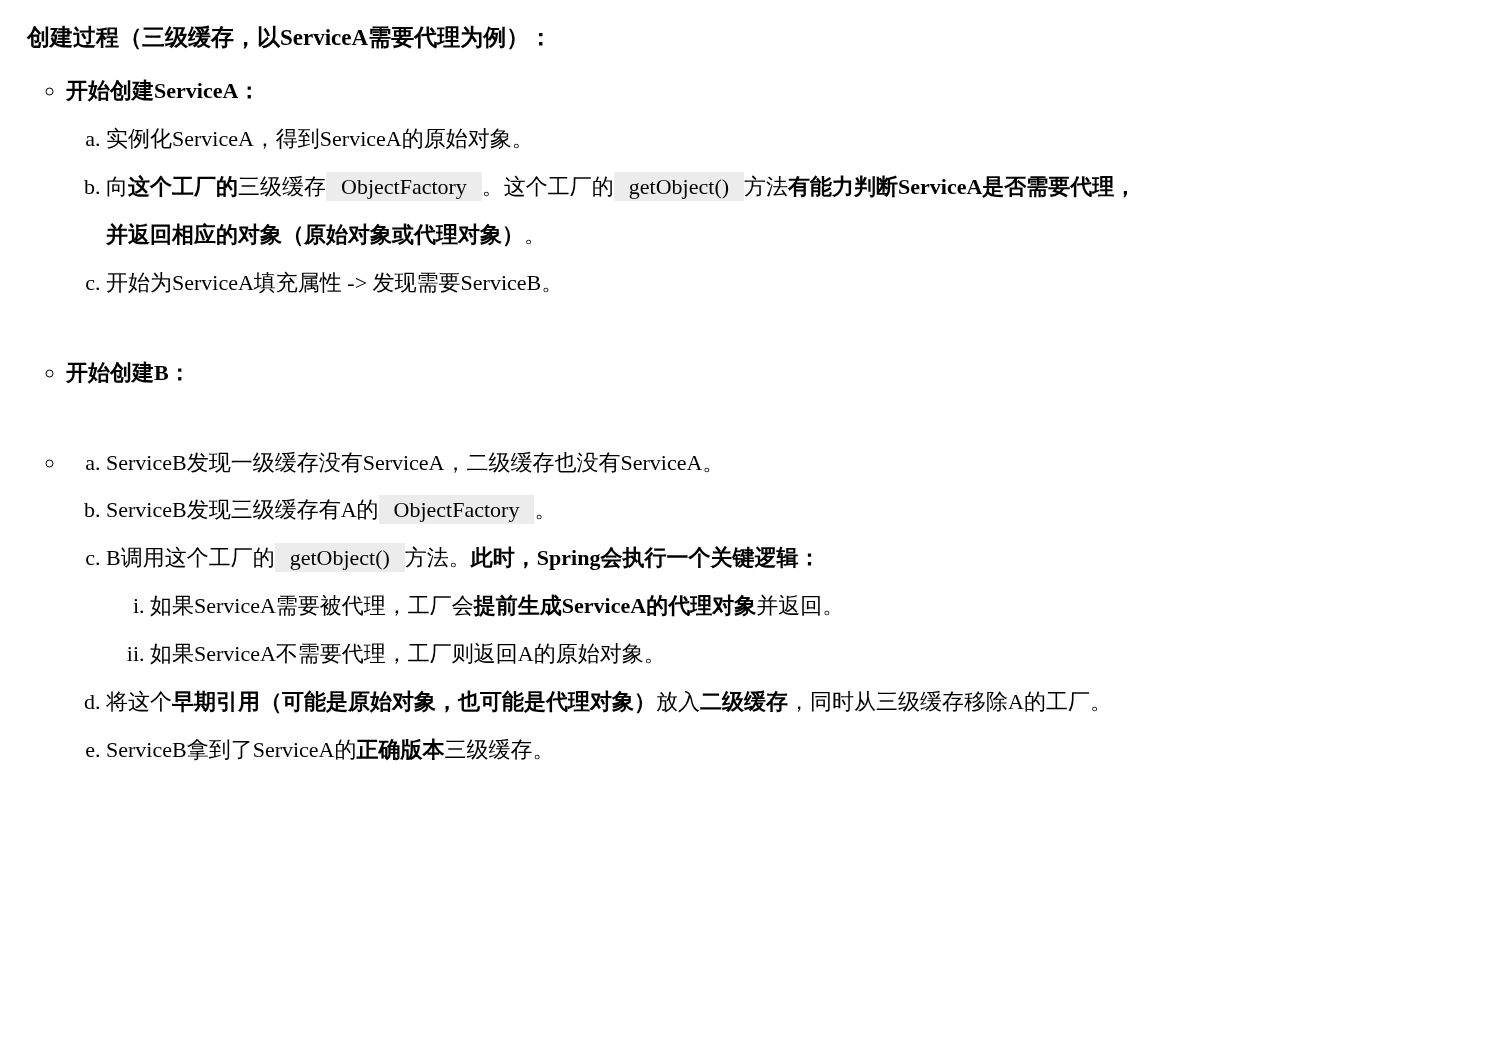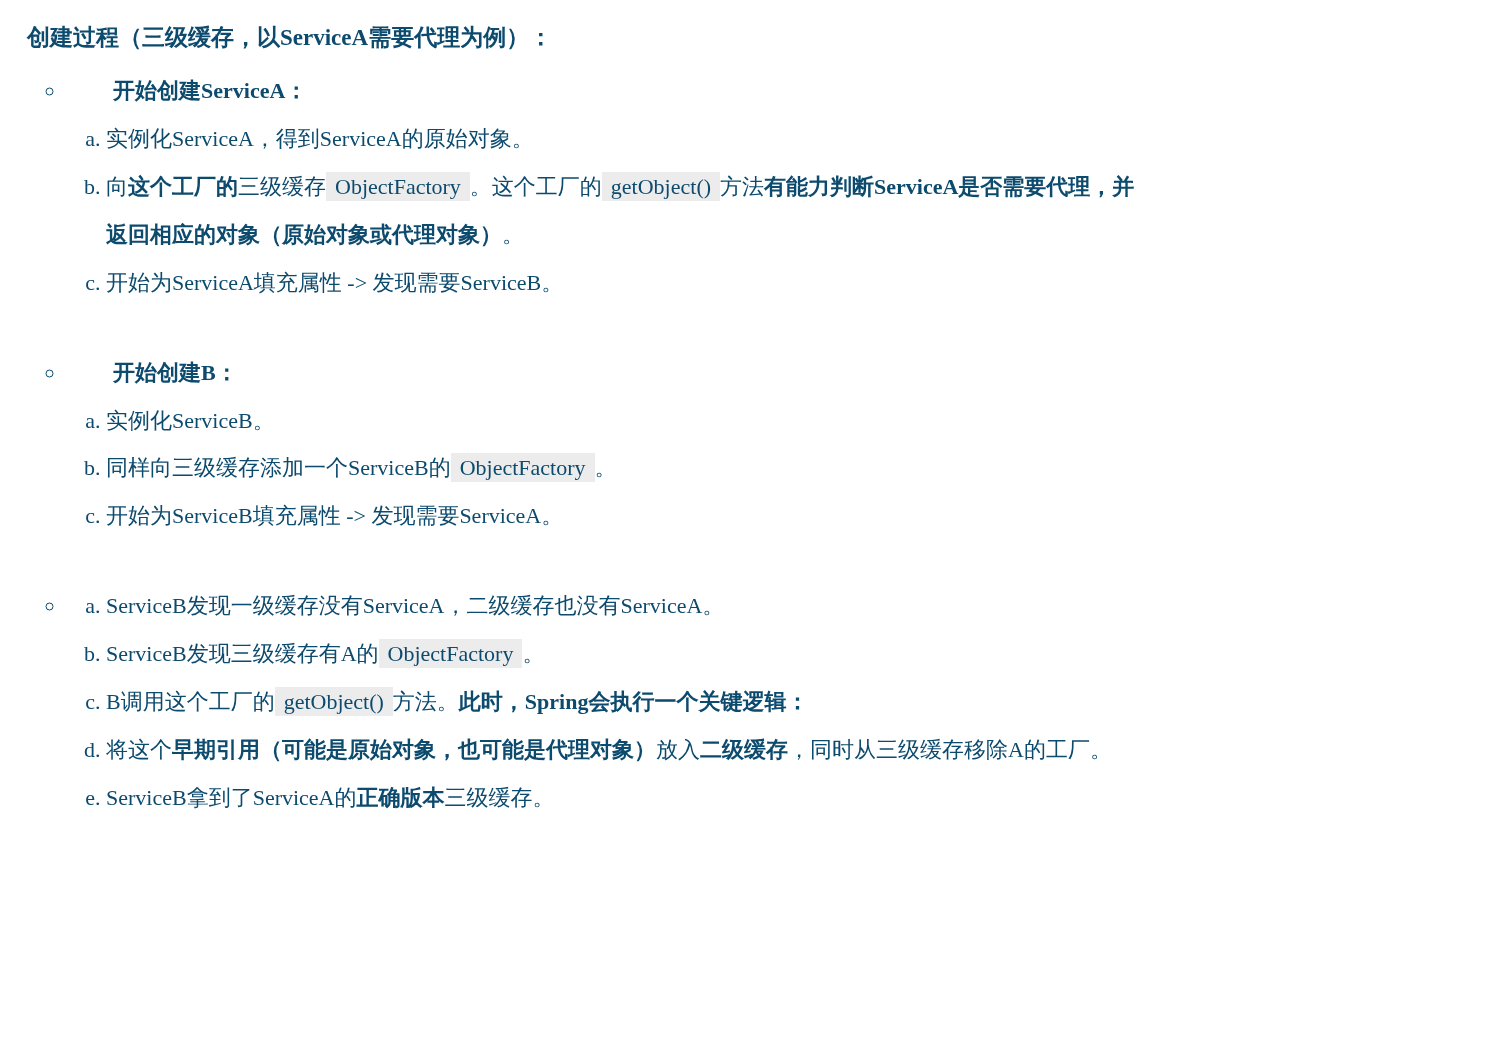--- a/index.html
+++ b/index.html
@@ -7,21 +7,21 @@
     padding: 0;
     background: #ffffff;
   }
   .page {
     width: 1239px;
     min-height: 1049px;
     box-sizing: border-box;
     padding: 12px 95px 10px 27px;
     font-family: "Liberation Serif", "DejaVu Serif", serif;
     font-size: 22px;
-    color: #0c4a6e;
+    color: #000000;
     background: #ffffff;
   }
   .heading {
     font-size: 23px;
     font-weight: 700;
     line-height: 1.6;
     margin: 8px 0 10px 0;
   }
   ul.top {
     list-style-type: circle;
@@ -42,28 +42,27 @@
   ol.roman {
     list-style-type: lower-roman;
     margin: 0;
     padding-left: 44px;
   }
   li {
     line-height: 2.18;
   }
   .group-title {
     font-weight: 700;
-    margin-left: 47px;
   }
   .b {
     font-weight: 700;
   }
   .code {
     background: #ececec;
-    padding: 2px 9px;
+    padding: 2px 15px;
   }
 </style>
 </head>
 <body>
 
 <div class="page">
 
   <p class="heading"><span class="b">创建过程（三级缓存，以ServiceA需要代理为例）：</span></p>
 
   <ul class="top">
@@ -72,33 +71,32 @@
       <span class="group-title"><span class="b">开始创建ServiceA：</span></span>
       <ol class="alpha">
         <li><span>实例化ServiceA，得到ServiceA的原始对象。</span></li>
         <li><span>向</span><span class="b">这个工厂的</span><span>三级缓存</span><span class="code">ObjectFactory</span><span>。这个工厂的</span><span class="code">getObject()</span><span>方法</span><span class="b">有能力判断ServiceA是否需要代理，并返回相应的对象（原始对象或代理对象）</span><span>。</span></li>
         <li><span>开始为ServiceA填充属性 -&gt; 发现需要ServiceB。</span></li>
       </ol>
     </li>
 
     <li>
       <span class="group-title"><span class="b">开始创建B：</span></span>
-      <ol class="alpha">
-        <li><span>实例化ServiceB。</span></li>
-        <li><span>同样向三级缓存添加一个ServiceB的</span><span class="code">ObjectFactory</span><span>。</span></li>
-        <li><span>开始为ServiceB填充属性 -&gt; 发现需要ServiceA。</span></li>
-      </ol>
     </li>
 
     <li>
       <ol class="alpha">
         <li><span>ServiceB发现一级缓存没有ServiceA，二级缓存也没有ServiceA。</span></li>
         <li><span>ServiceB发现三级缓存有A的</span><span class="code">ObjectFactory</span><span>。</span></li>
         <li>
           <span><span>B调用这个工厂的</span><span class="code">getObject()</span><span>方法。</span><span class="b">此时，Spring会执行一个关键逻辑：</span></span>
+          <ol class="roman">
+            <li><span>如果ServiceA需要被代理，工厂会</span><span class="b">提前生成ServiceA的代理对象</span><span>并返回。</span></li>
+            <li><span>如果ServiceA不需要代理，工厂则返回A的原始对象。</span></li>
+          </ol>
         </li>
         <li><span>将这个</span><span class="b">早期引用（可能是原始对象，也可能是代理对象）</span><span>放入</span><span class="b">二级缓存</span><span>，同时从三级缓存移除A的工厂。</span></li>
         <li><span>ServiceB拿到了ServiceA的</span><span class="b">正确版本</span><span>三级缓存。</span></li>
       </ol>
     </li>
 
   </ul>
 
 </div>
 

